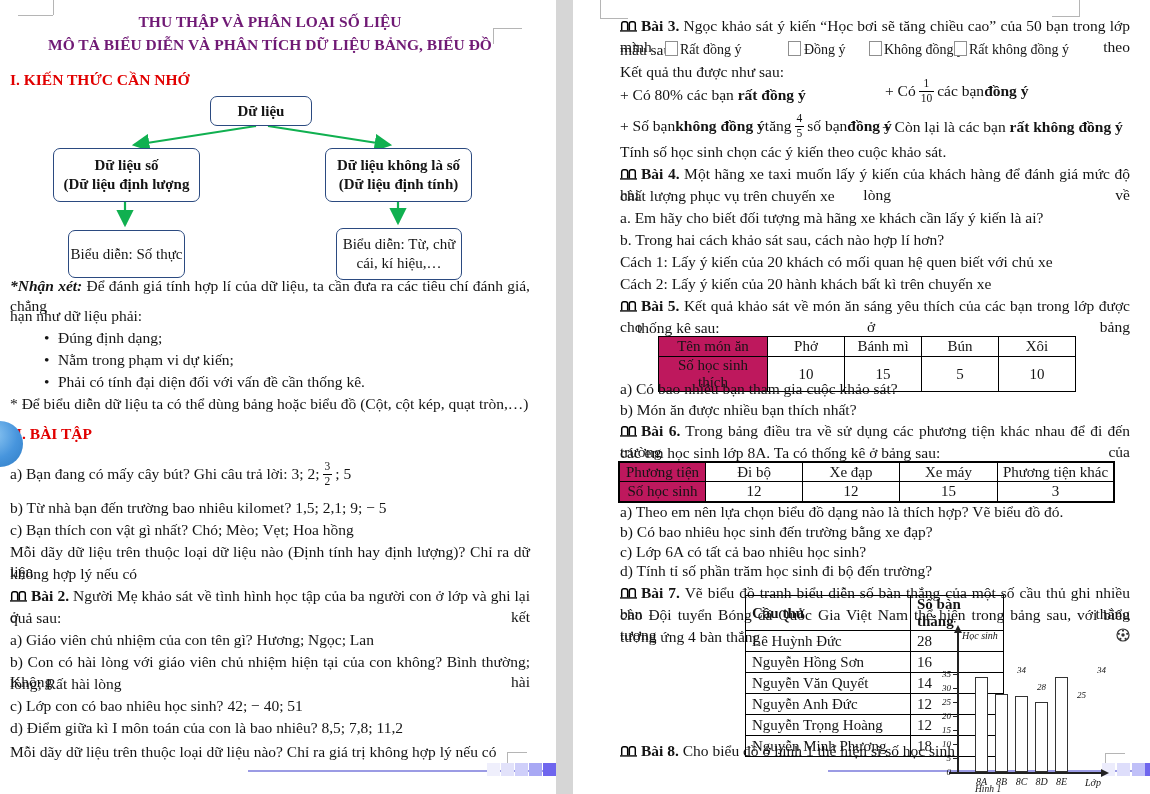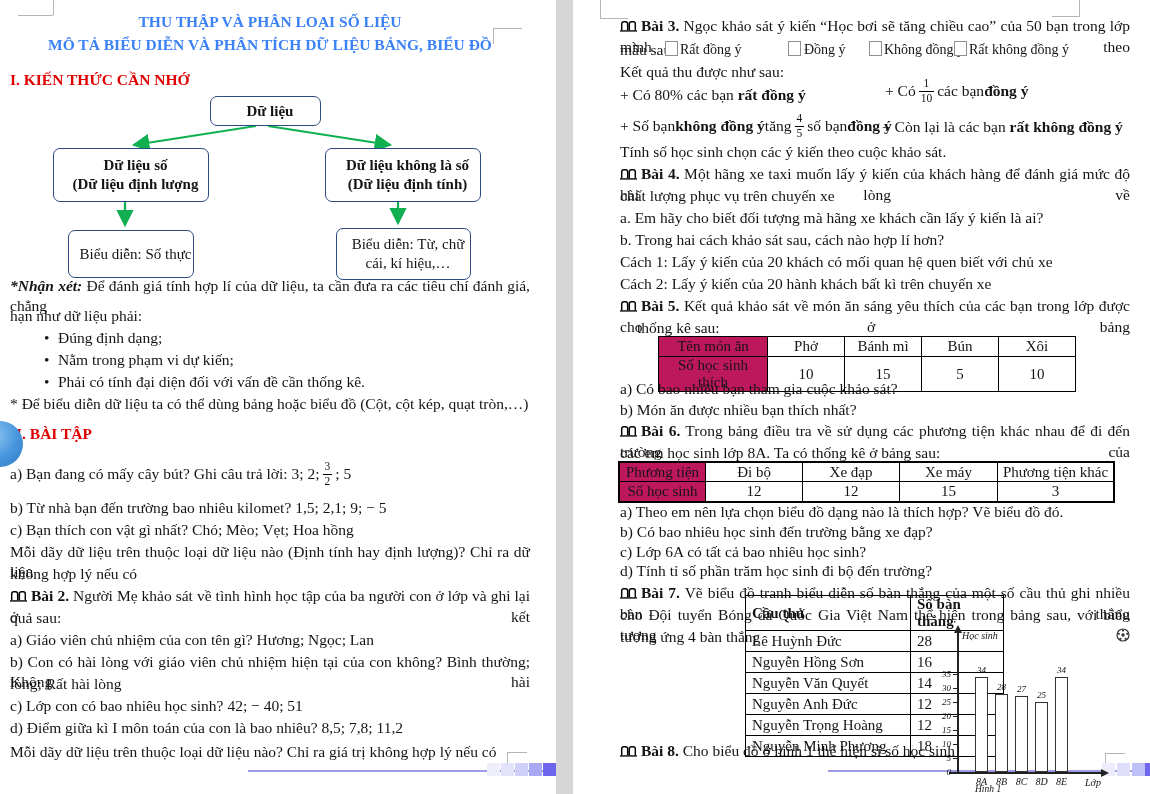--- a/index.html
+++ b/index.html
@@ -8,28 +8,28 @@
     background:#d6d6d6;color:#141414;
     font-family:"Liberation Serif","DejaVu Serif",serif;
   }
   .page{position:absolute;top:0;height:794px;background:#fff;}
   #lp{left:0;width:556px;}
   #rp{left:573px;width:577px;}
   .line{position:absolute;font-size:15.5px;white-space:nowrap;line-height:20px;}
   .wrap{white-space:normal;text-align:justify;text-align-last:justify;line-height:20px;}
   .b{font-weight:bold;}
   .bi{font-weight:bold;font-style:italic;}
-  .blue{color:#3b82f6;}
+  .blue{color:#701a75;}
   .red{color:#e10000;}
   .center{text-align:center;}
   .flexline{display:flex;align-items:center;}
   
   .fbox{position:absolute;border:1.5px solid #2b4a80;border-radius:7px;background:#fff;
     display:flex;flex-direction:column;align-items:center;justify-content:center;
-    font-weight:bold;font-size:15px;text-align:right;line-height:19px;padding-left:9px;}
+    font-weight:bold;font-size:15px;text-align:right;line-height:19px;}
   .fbox.reg{font-weight:normal;}
   
   .fr{display:inline-flex;flex-direction:column;align-items:center;vertical-align:middle;
       font-size:11.5px;line-height:1.15;margin:0 3px;}
   .fr .den{border-top:1px solid #000;padding:0 2px;}
   .fr .num{padding:0 2px;}
   
   .cbx{position:absolute;width:11px;height:13px;border:1px solid #8f8f8f;background:#fff;}
   
   table{border-collapse:collapse;position:absolute;font-size:15px;}
@@ -42,21 +42,21 @@
   
   .mark{position:absolute;background:#b5b5b5;}
   .fline{position:absolute;height:2px;background:#9b9be4;}
   .fsq{position:absolute;width:13px;height:13px;}
   
   #chart{position:absolute;left:360px;top:625px;width:217px;height:169px;z-index:5;font-style:italic;}
   #chart .axis{position:absolute;background:#222;}
   #chart .tickmark{position:absolute;width:4px;height:1px;background:#222;}
   #chart .ticklab{position:absolute;left:0;width:18px;text-align:right;font-size:9px;}
   #chart .bar{position:absolute;width:13px;background:#fff;border:1.2px solid #333;box-sizing:border-box;}
-  #chart .bval{position:absolute;width:21px;text-align:center;font-size:9px;}
+  #chart .bval{position:absolute;width:21px;text-align:center;font-size:9px;margin-left:40px;}
   #chart .bcat{position:absolute;width:21px;text-align:center;font-size:10px;}
   .chlab{position:absolute;font-size:10px;font-style:italic;}
   
   #fab{position:absolute;left:-23px;top:421px;width:46px;height:46px;border-radius:50%;
     background:radial-gradient(circle at 35% 30%, #8ec7f2, #4795dd 55%, #2f7cc4);z-index:9;}
 </style>
 </head>
 <body>
 
 <div id="lp" class="page">

